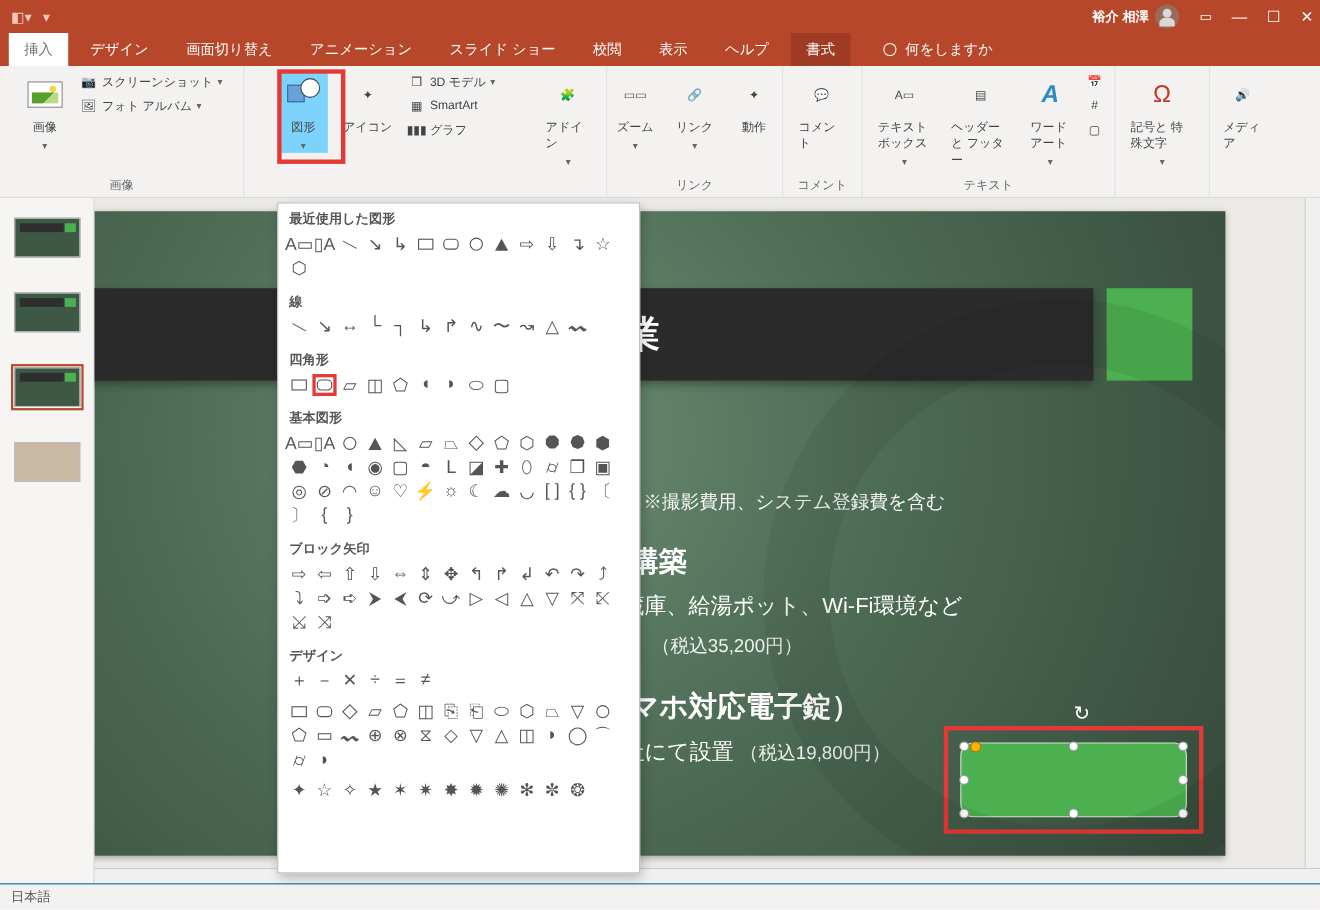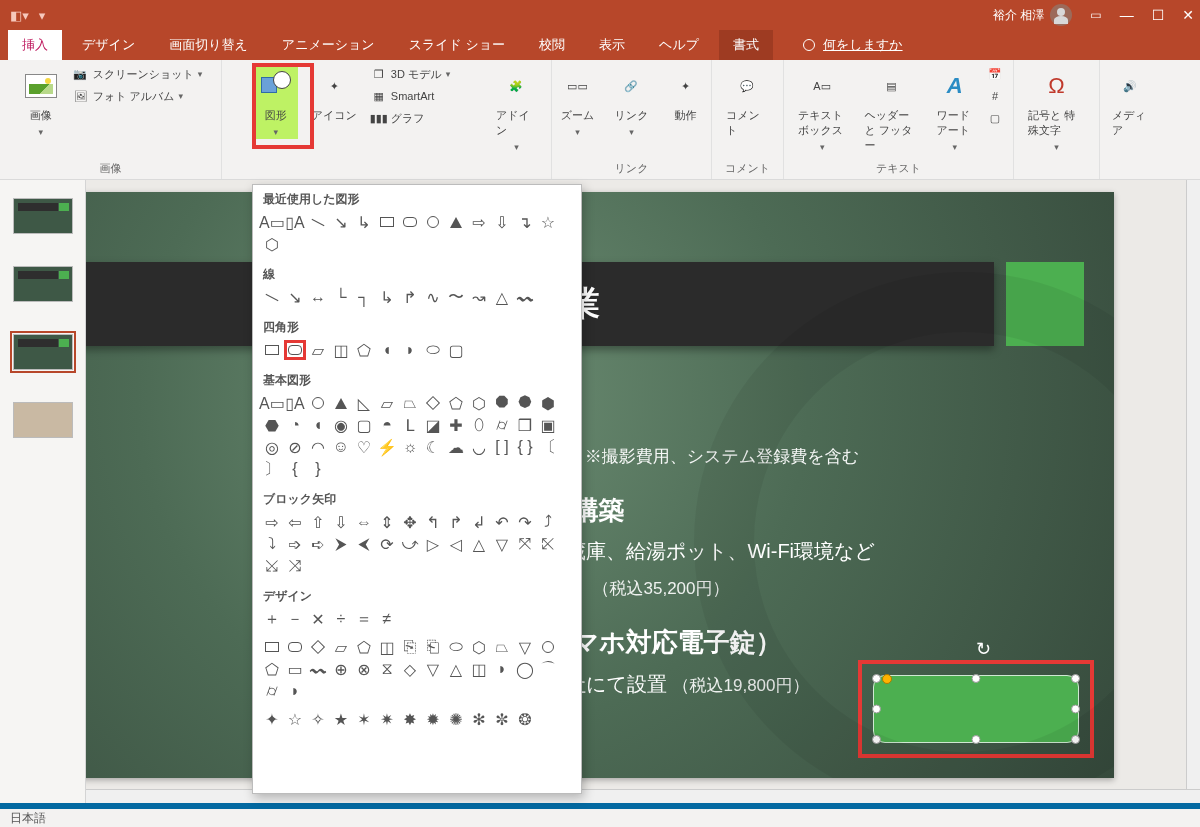--- a/index.html
+++ b/index.html
@@ -12,38 +12,38 @@
   }
   .titlebar {
     height: 30px; background: #B7472A; color: #fff; display: flex; align-items: center;
     font-size: 12px; position: relative;
   }
   .titlebar .qat { display: flex; gap: 10px; padding-left: 10px; color: #f6c8bc; }
   .titlebar .qat span { font-size: 13px; cursor: default; }
   .titlebar .title { position: absolute; left: 0; right: 0; text-align: center; pointer-events: none; }
   .titlebar .right { position: absolute; right: 6px; display: flex; align-items: center; gap: 18px; }
   .titlebar .right .dash, .titlebar .right .sq, .titlebar .right .x { font-size: 14px; }
-  .titlebar .user { display: flex; align-items: center; gap: 6px; }
+  .titlebar .user { display: flex; align-items: center; gap: 6px; font-weight: bold; }
   .avatar { width: 22px; height: 22px; border-radius: 50%; background: #9c6a5a; display: inline-block; position: relative; }
   .avatar::before { content:""; position:absolute; width:8px; height:8px; border-radius:50%; background:#d8d8d8; top:4px; left:7px;}
   .avatar::after  { content:""; position:absolute; width:14px; height:8px; border-radius:50% 50% 0 0; background:#d8d8d8; bottom:2px; left:4px;}
 
   .tools-tab {
     height: 22px; background: #B7472A; color: #fff; display: flex; align-items:center;
     padding-left: 748px; font-size: 12px;
   }
   .tools-tab span { padding: 2px 14px; }
 
   .tabs {
     height: 30px; background: #B7472A; display: flex; align-items: flex-end; font-size: 13px;
     padding-left: 8px; gap: 6px; color: #fff;
   }
   .tab { padding: 6px 14px; cursor: pointer; }
-  .tab.active { background: #fff; color: #be185d; }
-  .tellme { margin-left: 12px; display: flex; align-items: center; gap: 8px; padding: 6px 12px; text-decoration: underline; }
+  .tab.active { background: #fff; color: #737373; }
+  .tellme { margin-left: 12px; display: flex; align-items: center; gap: 8px; padding: 6px 12px; }
   .tellme .bulb { width: 12px; height: 12px; border: 1px solid #fff; border-radius: 50%; }
 
   
   .ribbon {
     height: 120px; background: #f3f2f1; border-bottom: 1px solid #dadada;
     display: flex; font-size: 11px; color: #444; position: relative;
   }
   .ribgroup {
     padding: 6px 10px 0 10px;
     border-right: 1px solid #e1e1e1;
@@ -150,21 +150,21 @@
   
   .sh-rect   { width:14px; height:10px; border:1px solid #555; }
   .sh-rrect  { width:14px; height:10px; border:1px solid #555; border-radius:4px; }
   .sh-circle { width:12px; height:12px; border:1px solid #555; border-radius:50%; }
   .sh-tri    { width:0;height:0;border-left:6px solid transparent;border-right:6px solid transparent;border-bottom:11px solid #555; }
   .sh-dia    { width:10px;height:10px;border:1px solid #555;transform:rotate(45deg); }
   .sh-line   { width:14px;height:0;border-top:1px solid #555; transform:rotate(28deg);}
 
   
   .status {
-    height: 24px; border-top:6px solid #0369a1; background:#f3f2f1;
+    height: 24px; border-top:1px solid #0369a1; background:#f3f2f1;
     display:flex; align-items:center; font-size:12px; color:#555; padding: 0 10px; gap: 20px;
     position: relative;
   }
   .status .right { position:absolute; right:10px; display:flex; align-items:center; gap:14px; }
   .zoom-slider { width: 90px; height:4px; background:#ddd; position:relative; }
   .zoom-slider .knob { position:absolute; left:44px; top:-4px; width:4px; height:12px; background:#888;}
   .view-btn { width:16px; height:14px; border:1px solid #888; }
   .vline { width:1px; height:18px; background:rgba(0,0,0,0.3); position:absolute; left:102px; top:152px;}
 </style>
 </head>
@@ -230,21 +230,21 @@
             <span>フォト アルバム</span>
             <span class="caret">▾</span>
           </div>
         </div>
       </div>
       <div class="glabel">画像</div>
     </div>
 
     <div class="ribgroup" style="width:260px;border-right:none">
       <div class="controls">
-        <div class="bigbtn" style="background:#bef264">
+        <div class="bigbtn" style="background:#7dd3fc">
           <div class="ic">
               <div class="shape-ic">
                 <div class="sq1"></div>
                 <div class="c1"></div>
               </div>
             </div>
           <span>図形</span>
           <span class="caret">▾</span>
         </div>
         <div class="bigbtn">

